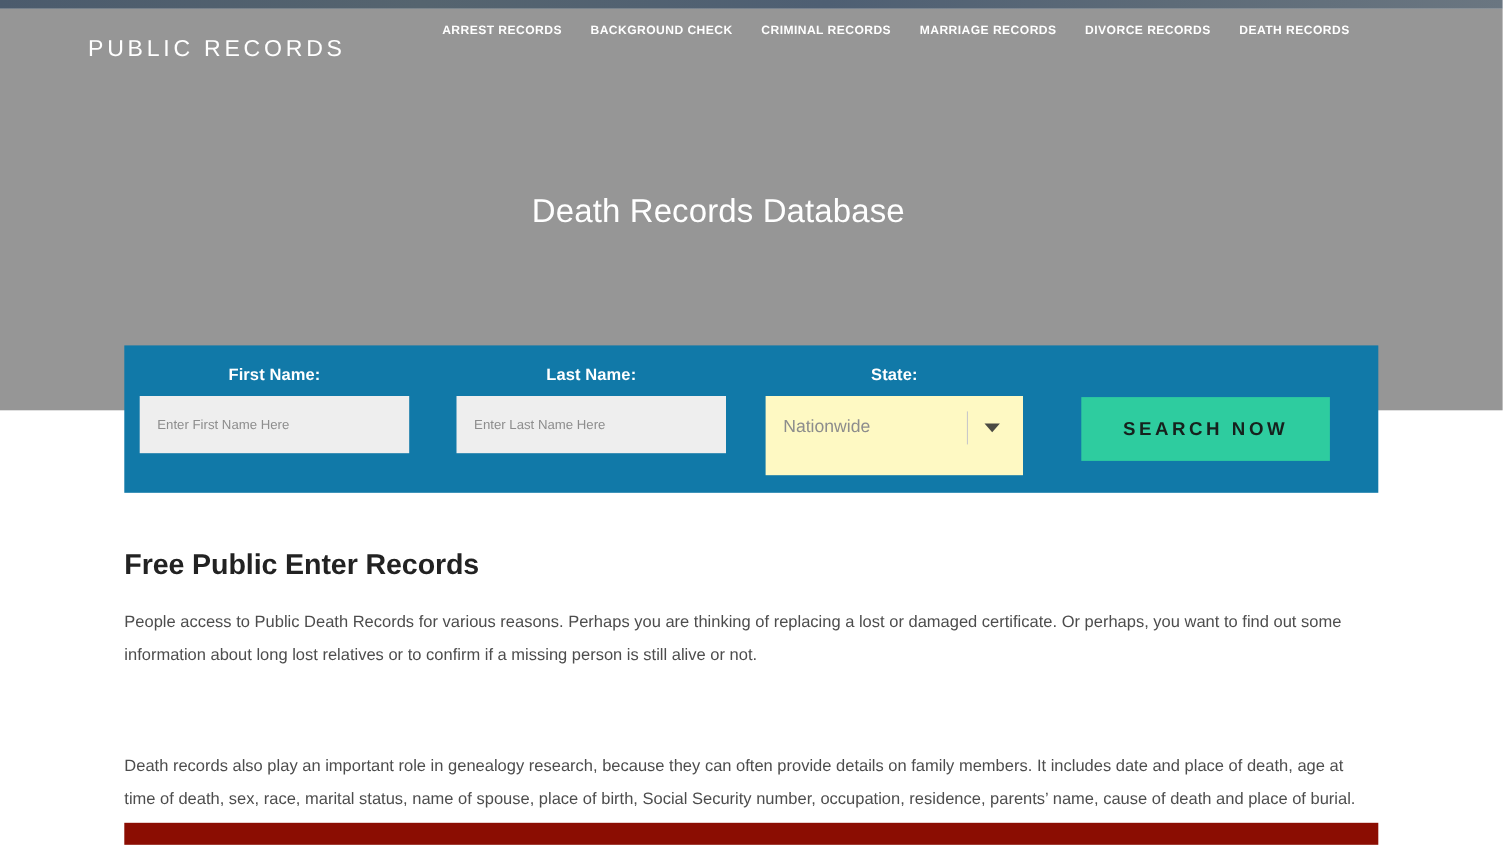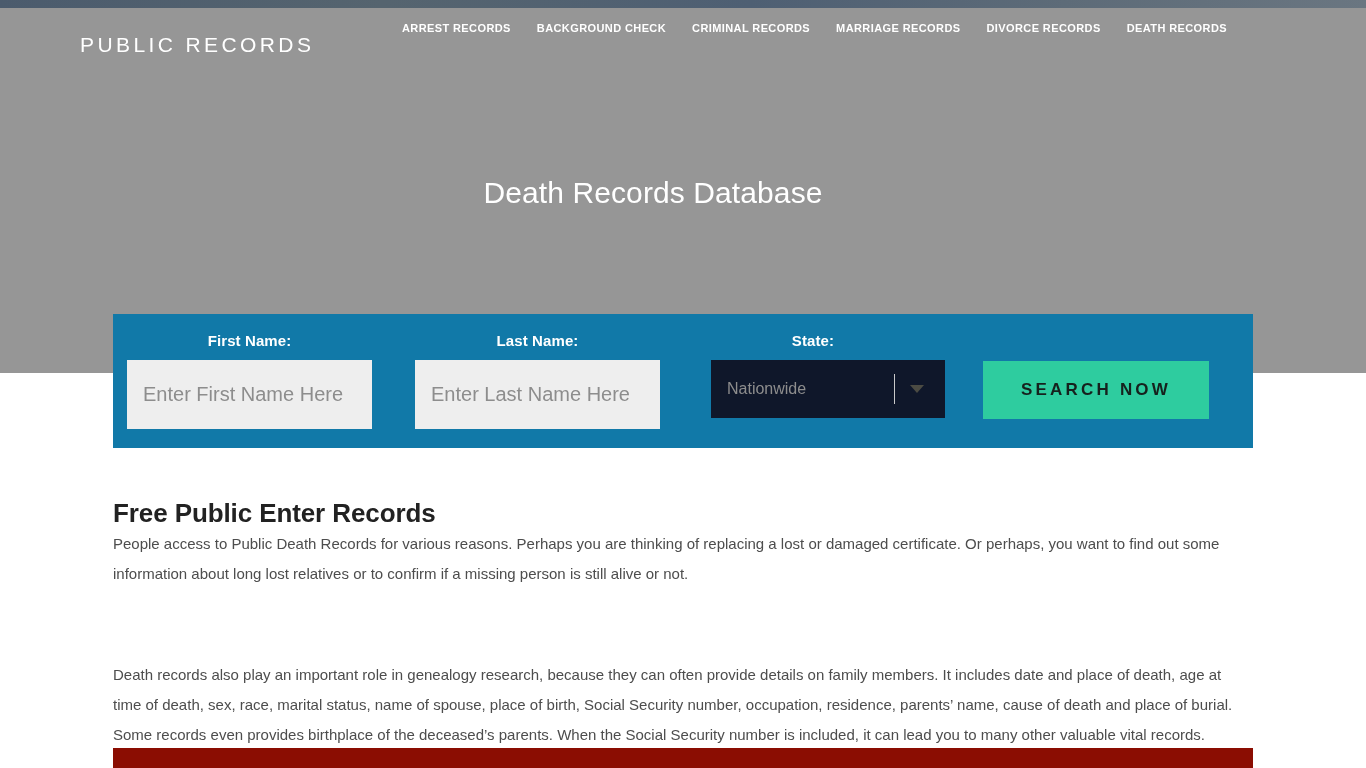--- a/index.html
+++ b/index.html
@@ -85,36 +85,36 @@
     display: block;
     text-align: center;
     color: #ffffff;
     font-size: 15px;
     font-weight: 600;
     margin-bottom: 11px;
     letter-spacing: 0.1px;
   }
   .text-input {
     width: 100%;
-    height: 69px;
+    height: 52px;
     border: none;
     outline: none;
     background: #eeeeee;
     padding: 0 16px;
     font-family: "Liberation Sans", sans-serif;
-    font-size: 20px;
+    font-size: 12px;
     color: #3d3d3d;
   }
   .text-input::placeholder { color: #8d8d8d; }
 
   .f-first { left: 14px; width: 245px; }
   .f-last  { left: 302px; width: 245px; }
   .f-state { left: 583px; width: 234px; }
 
-  .select-wrap { position: relative; width: 100%; height: 58px; background:#0f172a;margin-left:15px; }
+  .select-wrap { position: relative; width: 100%; height: 72px; background:#fef9c3; }
   .select-box {
     width: 100%;
     height: 58px;
     border: none;
     outline: none;
     background: transparent;
     padding: 0 16px;
     font-family: "Liberation Sans", sans-serif;
     font-size: 16px;
     color: #8d8d8d;
@@ -162,20 +162,21 @@
   }
   .content-inner { margin: 0 113px; }
   .content-h1 {
     font-size: 26px;
     font-weight: 700;
     color: #222222;
     padding-top: 50px;
     letter-spacing: -0.1px;
   }
   .content-p {
+    margin-top: 22px;
     font-size: 15px;
     line-height: 30px;
     color: #4d4d4d;
     max-width: 1140px;
   }
   .content-p.second { margin-top: 71px; }
 
   .red-bar {
     position: absolute;
     top: 748px; left: 113px;

